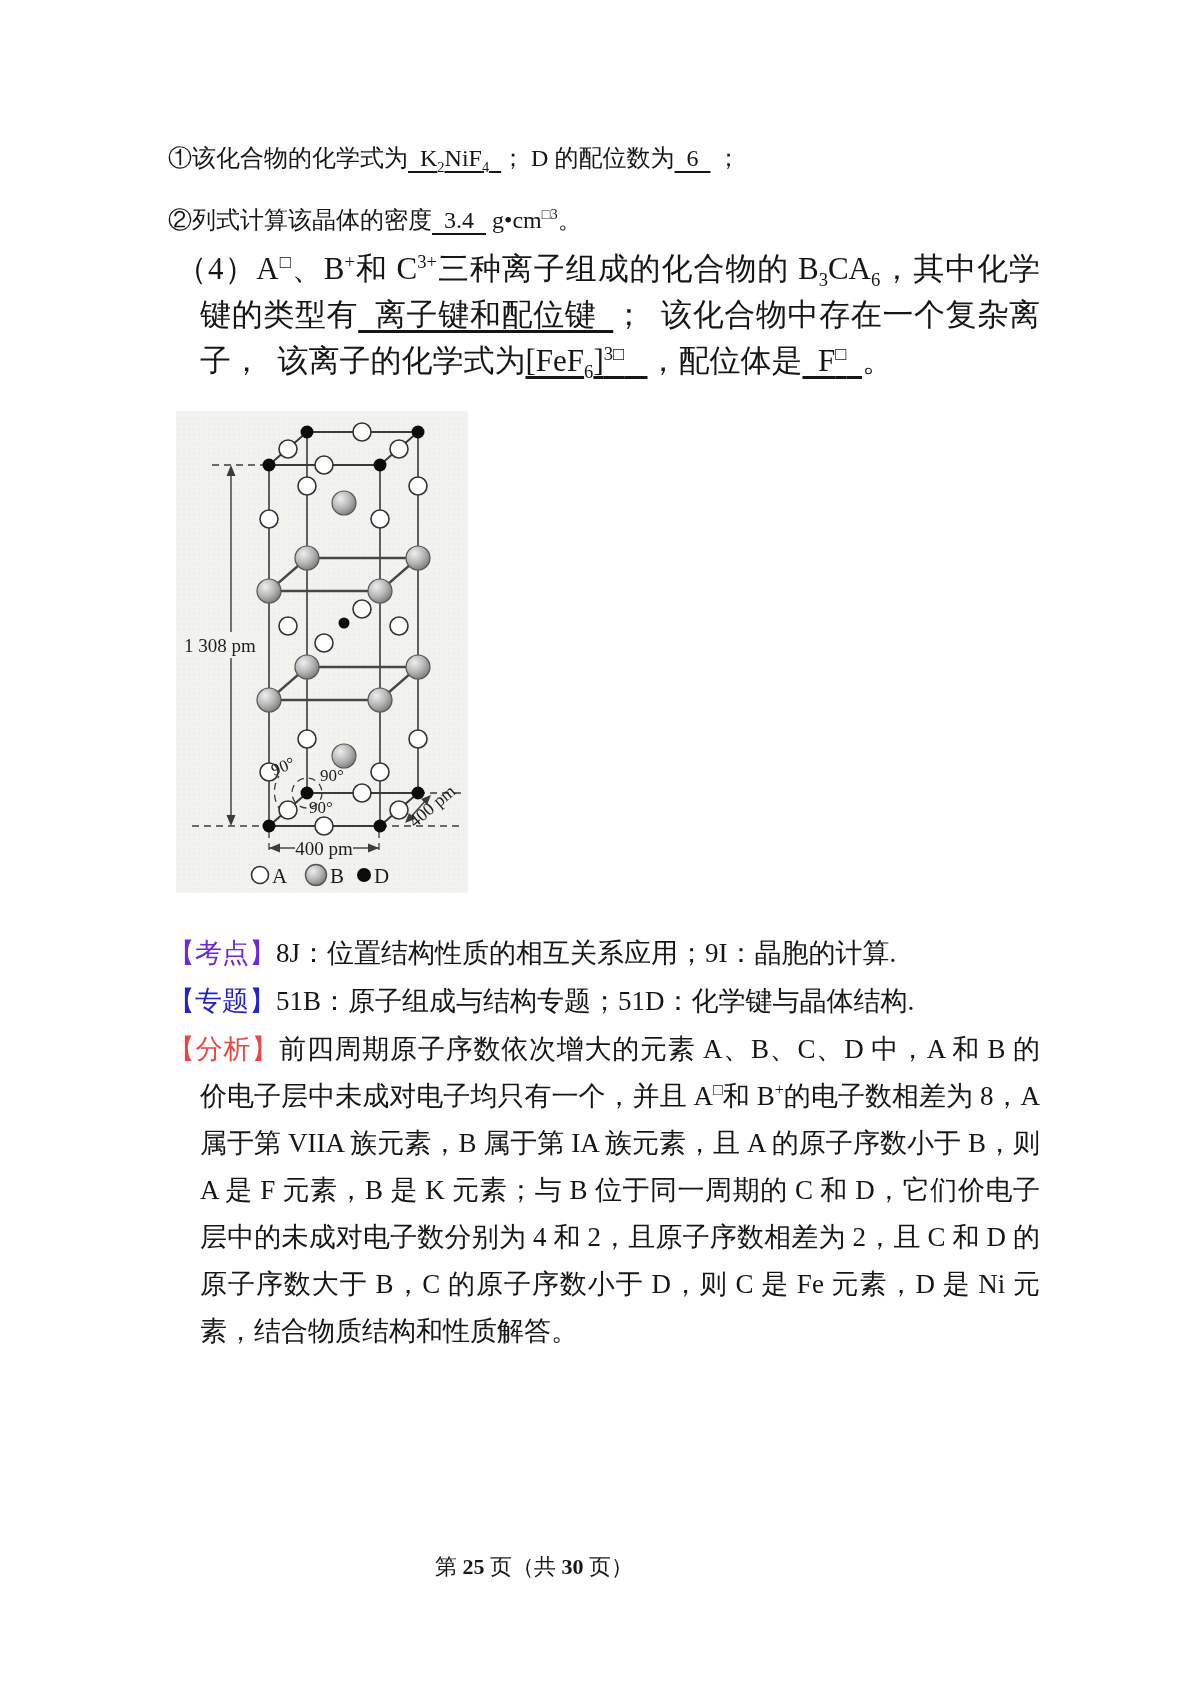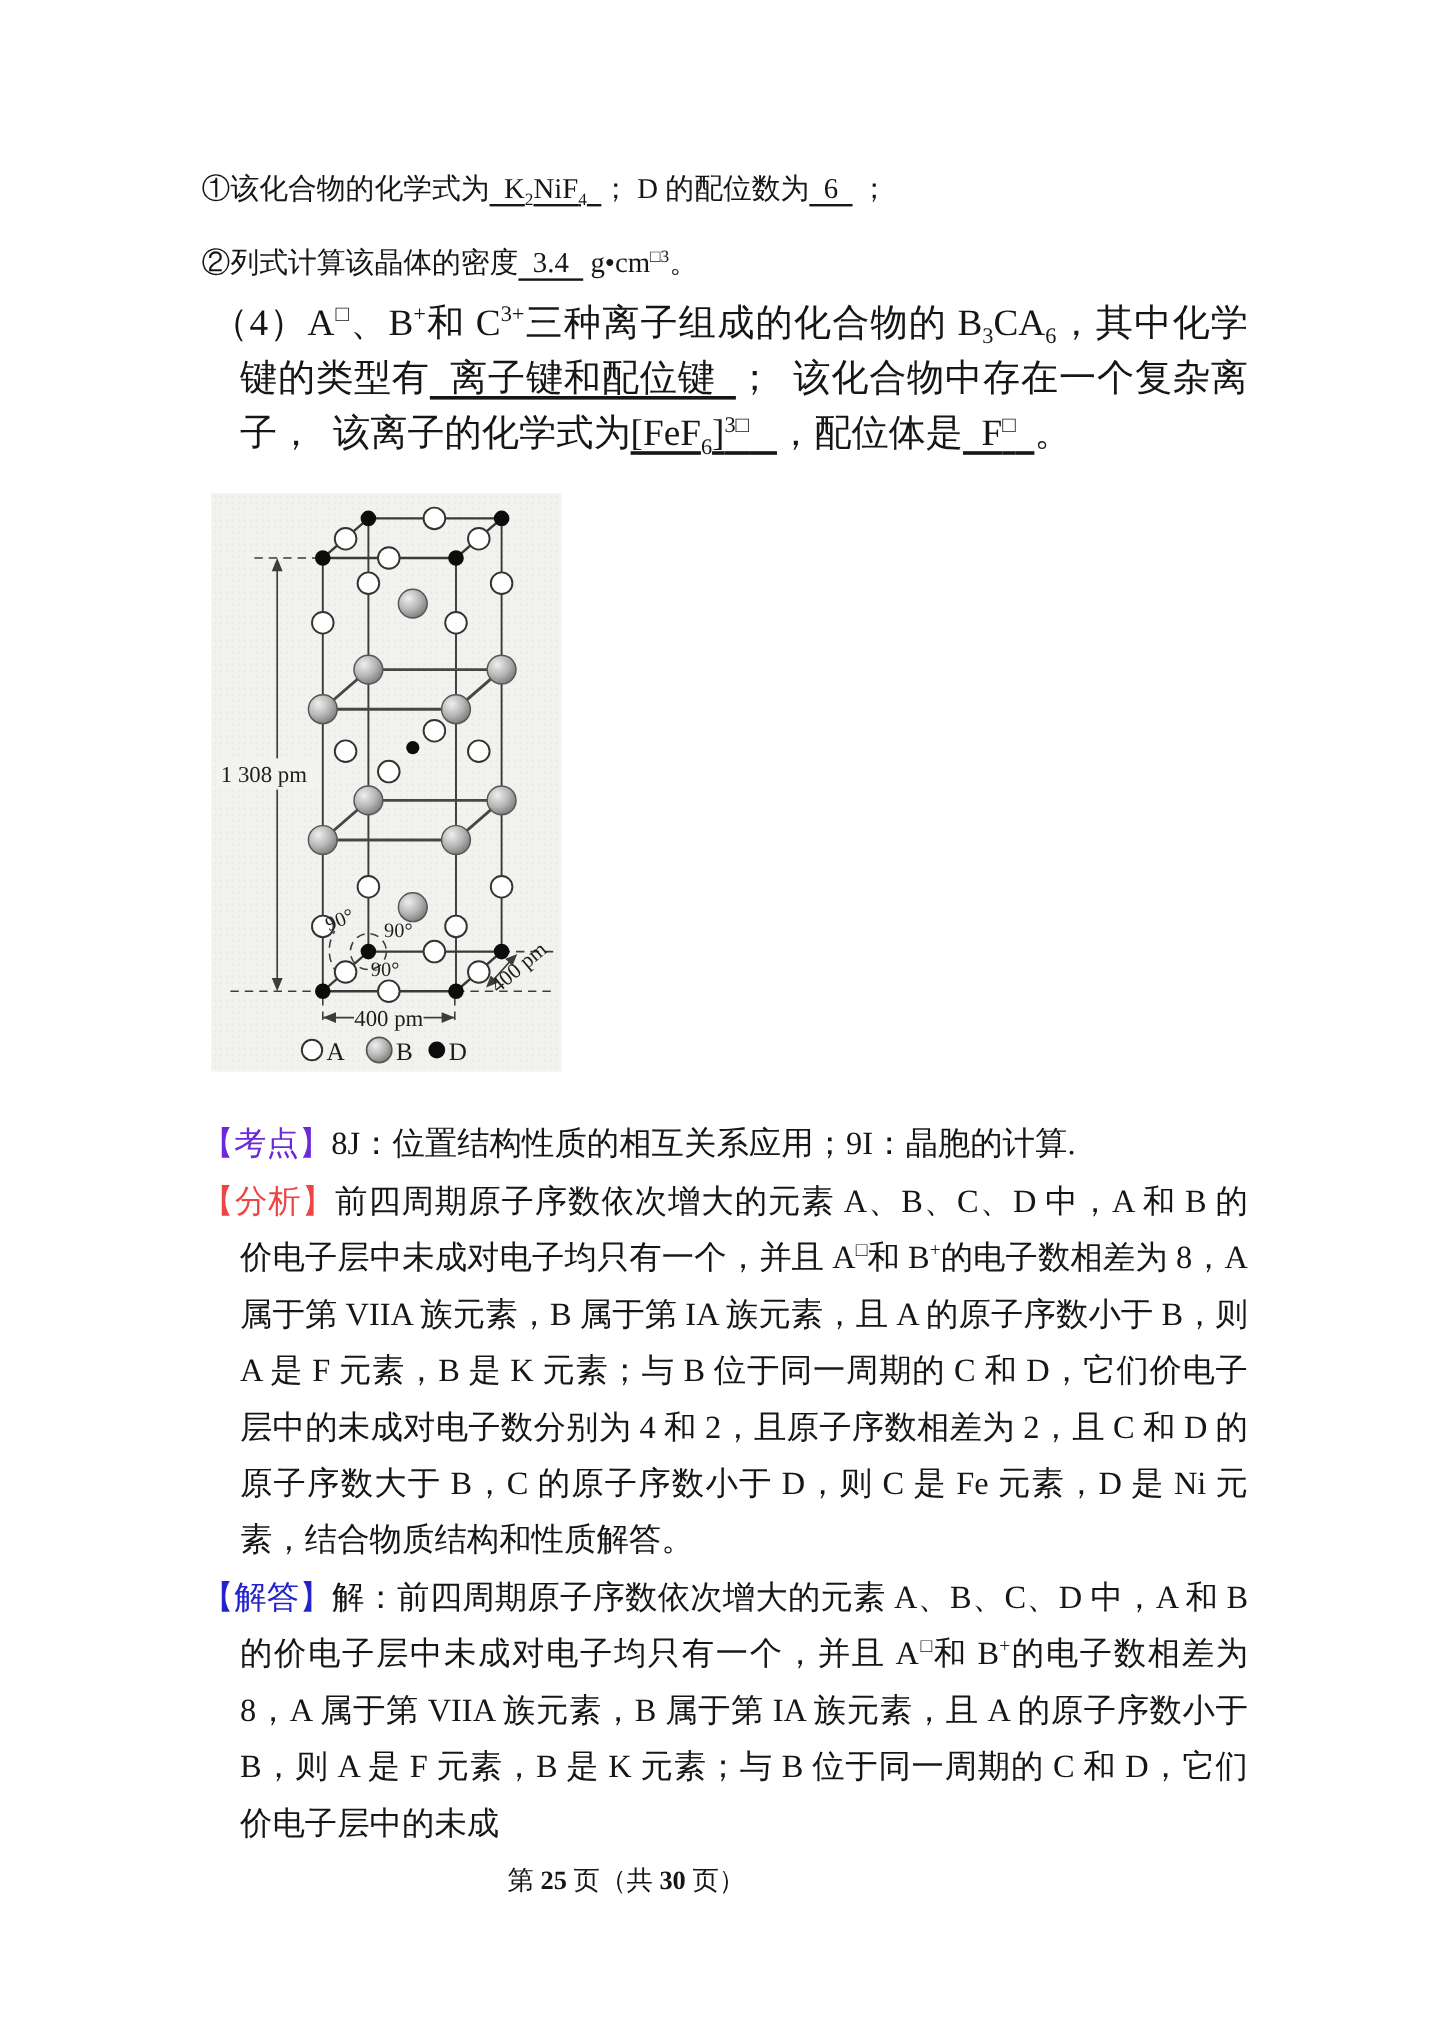--- a/index.html
+++ b/index.html
@@ -19,21 +19,21 @@
     font-size:31px; line-height:46px;
     text-align:justify; padding-left:32px; text-indent:-24px;
   }
   #figure-wrap { left:168px; top:383px; width:300px; height:512px; }
   #sections { left:168px; top:930px; width:872px; font-size:27px; line-height:47px; }
   .sec { text-align:justify; padding-left:32px; text-indent:-32px; margin-bottom:1px; }
   .sec-label { font-weight:normal; }
   sup, sub { font-size:0.6em; line-height:0; }
   u { text-underline-offset:5px; }
   #footer {
-    position:absolute; top:1552px; left:0; width:1044px;
+    position:absolute; top:1552px; left:12px; width:1044px;
     text-align:center; font-size:22px;
   }
   #footer .b { font-weight:bold; }
   svg text { font-family:"Liberation Serif","DejaVu Serif",serif; fill:#1d1d1d; }
 </style>
 </head>
 <body>
 
 <div class="abs qline" id="q-sub1">①该化合物的化学式为<u>&nbsp;&nbsp;K<sub>2</sub>NiF<sub>4</sub>&nbsp;&nbsp;</u>；&nbsp;D 的配位数为<u>&nbsp;&nbsp;6&nbsp;&nbsp;</u>&nbsp;；</div>
 <div class="abs qline" id="q-sub2">②列式计算该晶体的密度<u>&nbsp;&nbsp;3.4&nbsp;&nbsp;</u>&nbsp;g•cm<sup>□3</sup>。</div>
@@ -171,22 +171,22 @@
     <text x="206" y="500" font-size="21">D</text>
   </g>
 </svg>
 </div>
 
 <div class="abs" id="sections">
   <div class="sec">
     <span class="sec-label" style="color: #6d28d9;">【考点】</span><span>8J：位置结构性质的相互关系应用；9I：晶胞的计算.</span>
   </div>
   <div class="sec">
-    <span class="sec-label" style="color: #ef4444;">【分析】</span><span>前四周期原子序数依次增大的元素 A、B、C、D 中，A 和 B 的价电子层中未成对电子均只有一个，并且 A<sup>□</sup>和 B<sup>+</sup>的电子数相差为 8，A 属于第 VIIA 族元素，B 属于第 IA 族元素，且 A 的原子序数小于 B，则 A 是 F 元素，B 是 K 元素；与 B 位于同一周期的 C 和 D，它们价电子层中的未成对电子数分别为 4 和 2，且原子序数相差为 2，且 C 和 D 的原子序数大于 B，C 的原子序数小于 D，则 C 是 Fe 元素，D 是 Ni 元素，结合物质结构和性质解答。</span>
+    <span class="sec-label" style="color: rgb(35, 35, 204);">【专题】</span><span>51B：原子组成与结构专题；51D：化学键与晶体结构.</span>
   </div>
   <div class="sec">
-    <span class="sec-label" style="color: rgb(35, 35, 204);">【解答】</span><span>解：前四周期原子序数依次增大的元素 A、B、C、D 中，A 和 B 的价电子层中未成对电子均只有一个，并且 A<sup>□</sup>和 B<sup>+</sup>的电子数相差为 8，A 属于第 VIIA 族元素，B 属于第 IA 族元素，且 A 的原子序数小于 B，则 A 是 F 元素，B 是 K 元素；与 B 位于同一周期的 C 和 D，它们价电子层中的未成</span>
+    <span class="sec-label" style="color: #ef4444;">【分析】</span><span>前四周期原子序数依次增大的元素 A、B、C、D 中，A 和 B 的价电子层中未成对电子均只有一个，并且 A<sup>□</sup>和 B<sup>+</sup>的电子数相差为 8，A 属于第 VIIA 族元素，B 属于第 IA 族元素，且 A 的原子序数小于 B，则 A 是 F 元素，B 是 K 元素；与 B 位于同一周期的 C 和 D，它们价电子层中的未成对电子数分别为 4 和 2，且原子序数相差为 2，且 C 和 D 的原子序数大于 B，C 的原子序数小于 D，则 C 是 Fe 元素，D 是 Ni 元素，结合物质结构和性质解答。</span>
   </div>
 </div>
 
 <div id="footer">
   <span>第 </span><span class="b">25</span><span> 页（共 </span><span class="b">30</span><span> 页）</span>
 </div>
 
 </body></html>

